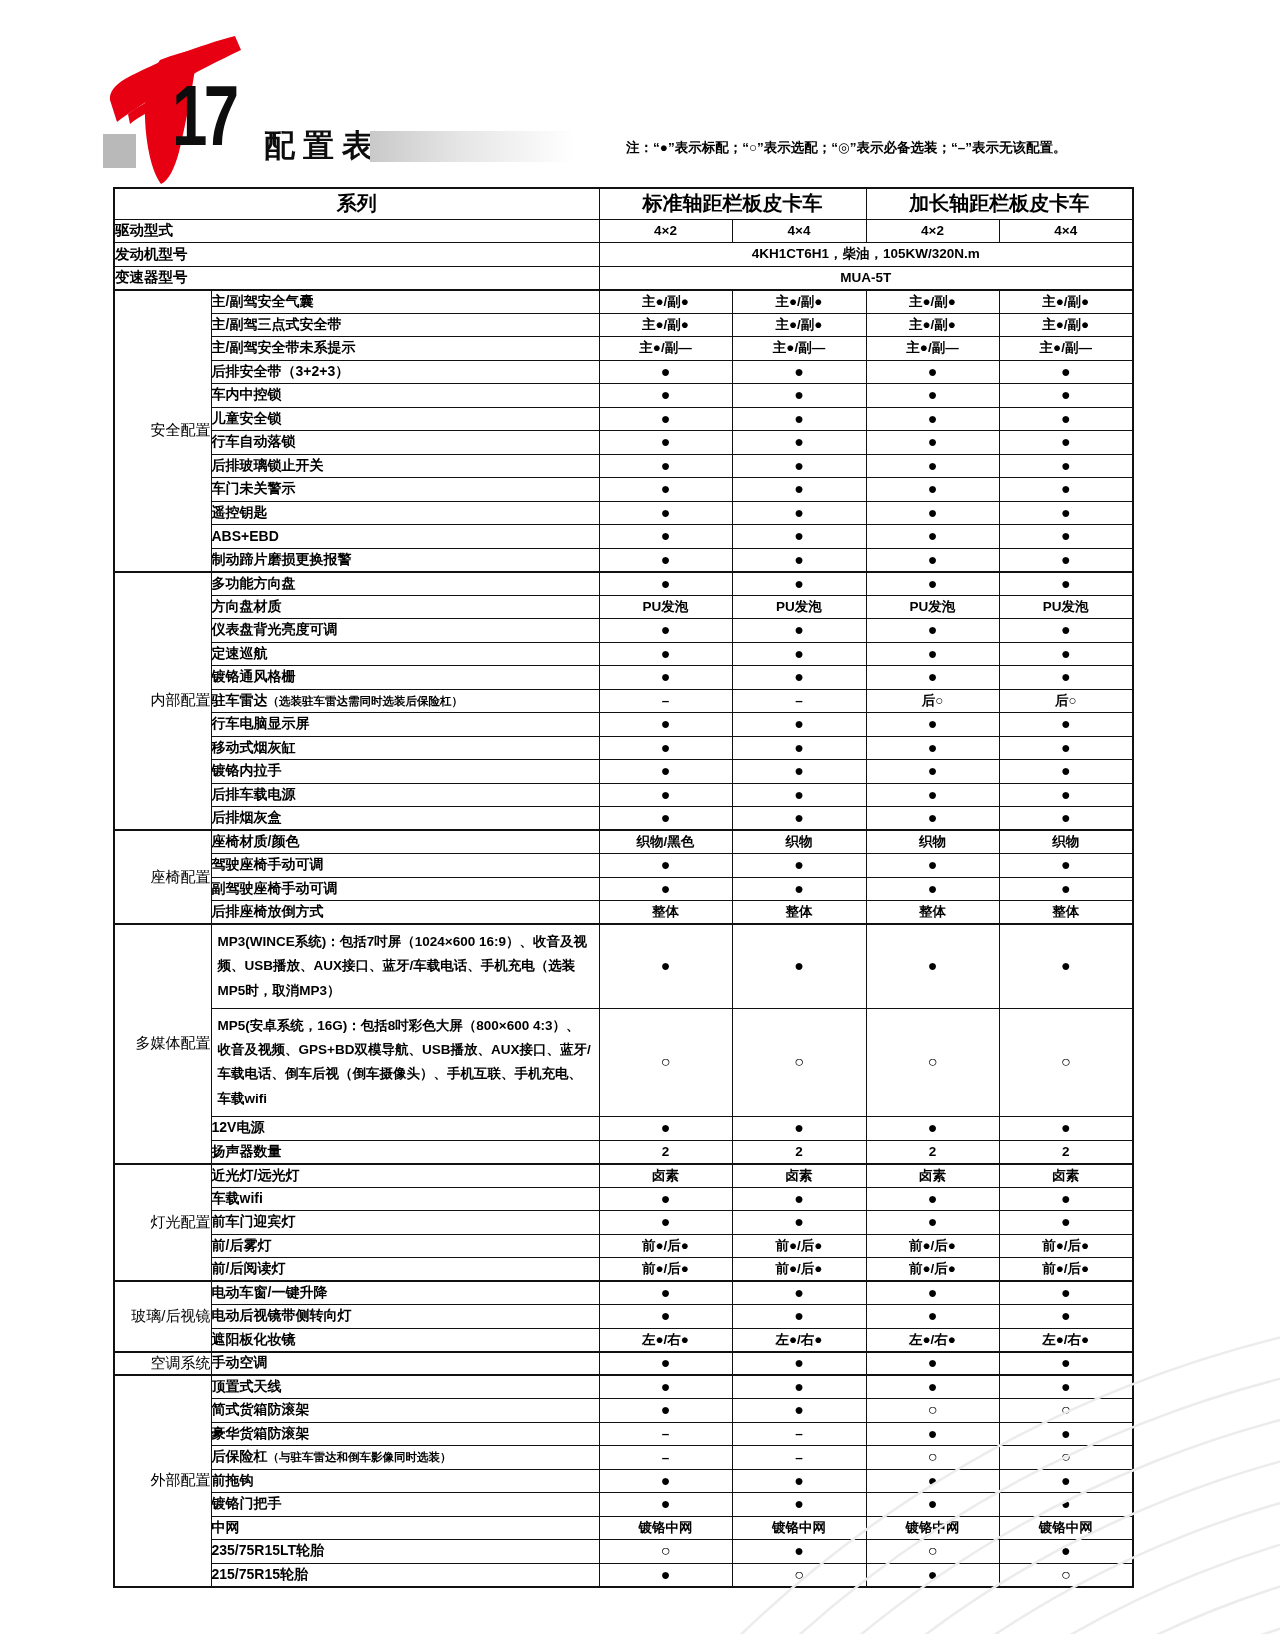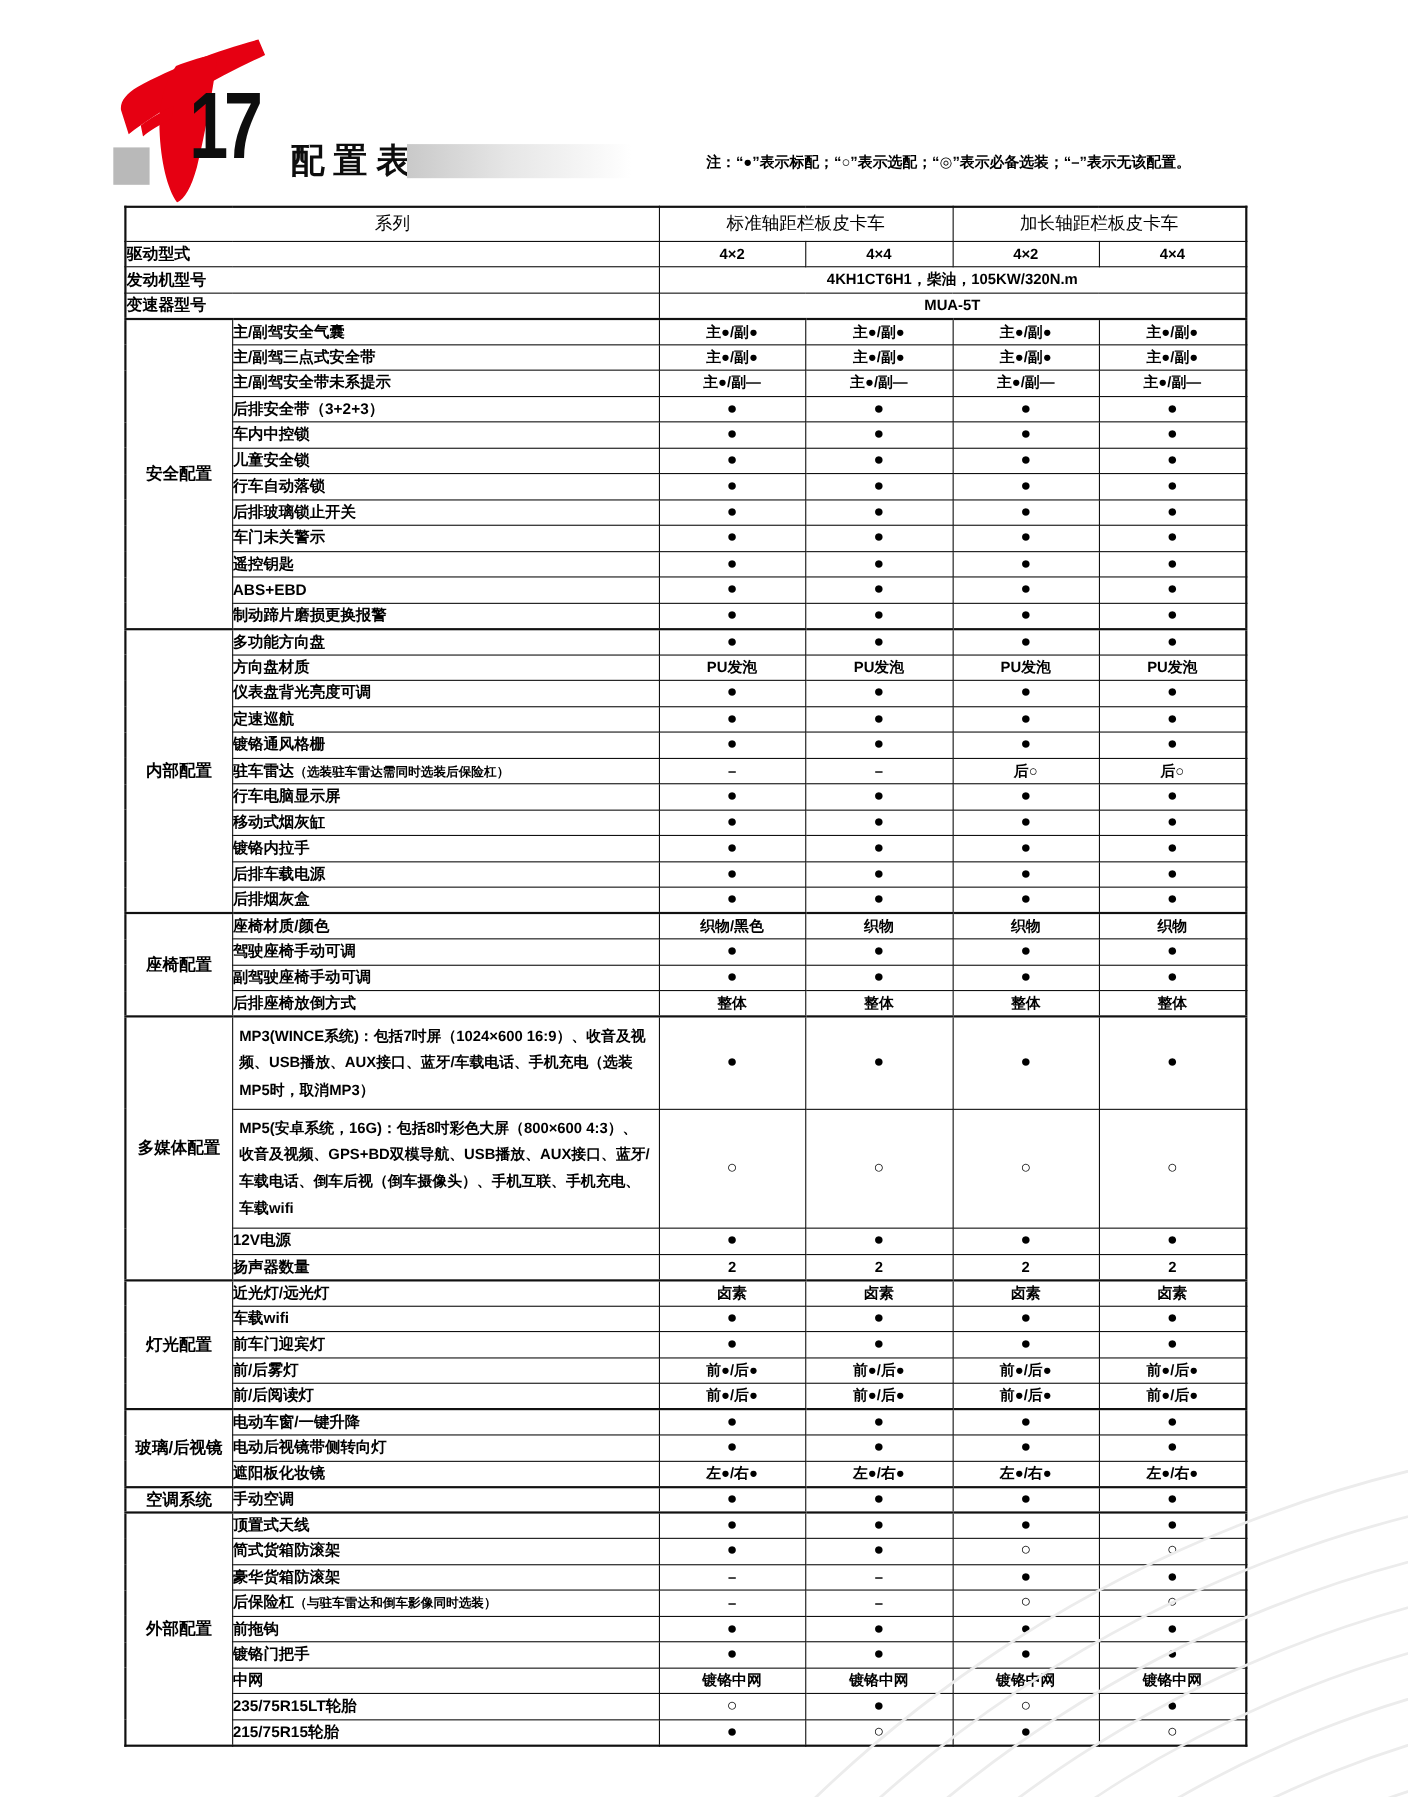--- a/index.html
+++ b/index.html
@@ -19,40 +19,40 @@
   .logo-suffix{
     position:absolute;left:264px;top:129px;font-size:31px;line-height:1.1;
     font-weight:bold;letter-spacing:8px;color:#0d0d0d;white-space:nowrap;
   }
   .fade-bar{
     position:absolute;left:370px;top:131px;width:204px;height:31px;
     background:linear-gradient(to right,#c9c9c9 0%,#e6e6e6 45%,#ffffff 100%);
   }
   .legend-note{
     position:absolute;left:626px;top:139px;width:480px;
-    font-size:13.5px;font-weight:bold;white-space:nowrap;color:#000;margin-left:16px;
+    font-size:13.5px;font-weight:bold;white-space:nowrap;color:#000;
   }
   
   .arcs{position:absolute;right:0;bottom:0;width:720px;height:300px;}
   
   table.spec{
     position:absolute;left:113px;top:187px;width:1019px;
     border-collapse:collapse;table-layout:fixed;
     border:2px solid #111;
   }
   table.spec td, table.spec th{
     border:1px solid #111;overflow:hidden;vertical-align:middle;
     box-sizing:border-box;padding:0;
   }
   tr.h1{height:31px;}
   tr.std{height:23.5px;}
   tr.section-start td{border-top:2px solid #111;}
-  th.series, th.group{font-size:16px;font-weight:normal;text-align:center;margin-top:28px;}
+  th.series, th.group{font-size:20px;font-weight:bold;text-align:center;margin-top:28px;}
   td.hlabel{font-size:14.5px;font-weight:bold;text-align:left;}
-  td.cat{font-size:15px;font-weight:bold;text-align:center;padding:0 2px;}
+  td.cat{font-size:15px;font-weight:normal;text-align:right;padding:0 2px;}
   td.feat{font-size:14px;font-weight:bold;text-align:left;padding:1px 4px 1px 6px;white-space:nowrap;}
   td.feat.multiline{white-space:normal;line-height:1.8;padding:5px 6px;font-size:13.5px;margin-left:28px;}
   td.feat .note-small{font-size:11.5px;}
   td.val{font-size:13.5px;font-weight:bold;text-align:center;}
   td.val.dot{font-size:16px;font-weight:normal;}
   td.val.ring{font-size:16px;font-weight:normal;}
 </style>
 </head>
 <body>
 

